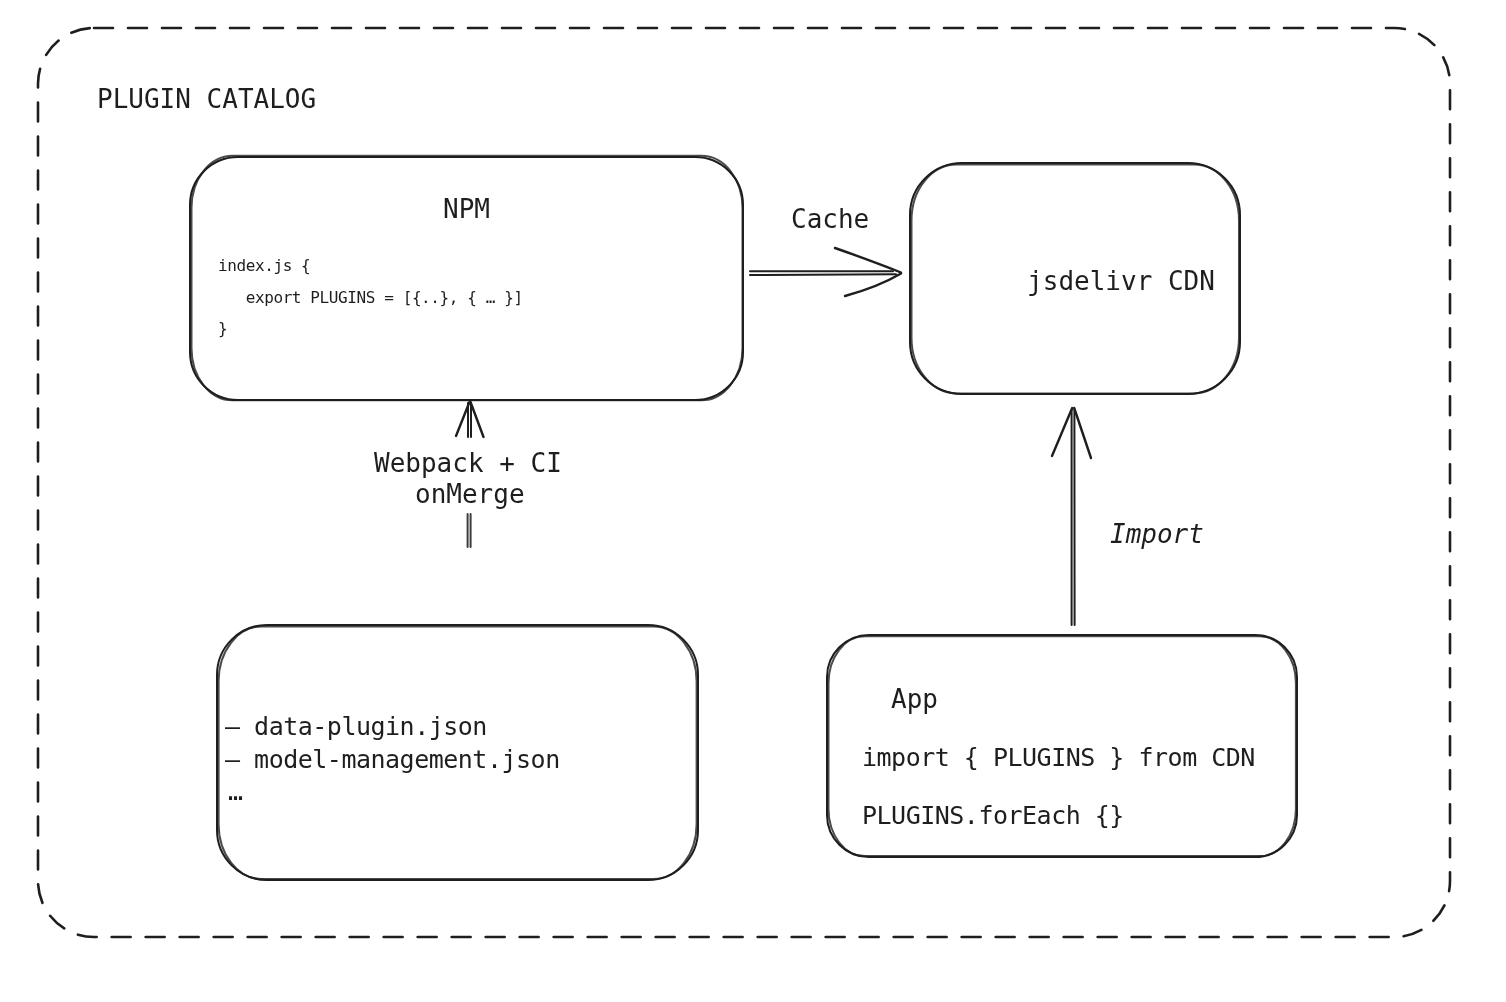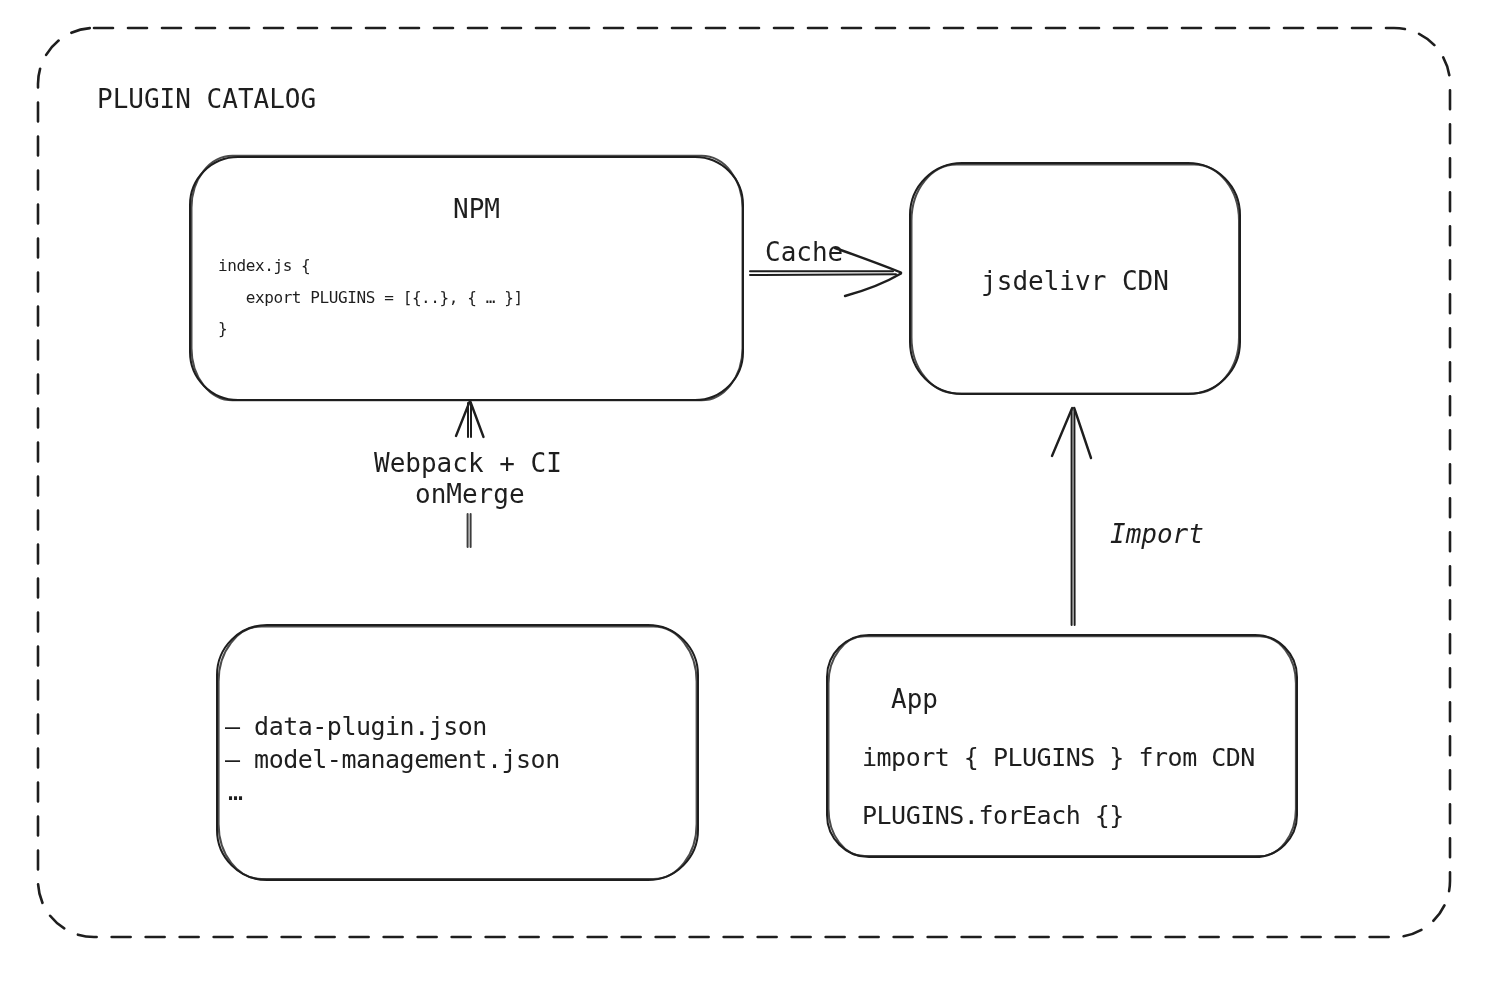--- a/index.html
+++ b/index.html
@@ -77,28 +77,28 @@
         <line x1="1071.6" y1="410" x2="1071.6" y2="625"></line>
         <line x1="1074.4" y1="410" x2="1074.6" y2="625"></line>
         <line x1="1052" y1="456" x2="1072.2" y2="408" stroke-width="2.4"></line>
         <line x1="1091" y1="458" x2="1074.2" y2="408" stroke-width="2.4"></line>
       </g>
     </g>
   </svg>
 
   <div class="t f26" style="left:97px; top:86px;">PLUGIN CATALOG</div>
 
-  <div class="t f26 center" style="left:190px; top:196px; width:553px;margin-left:10px;">NPM</div>
+  <div class="t f26 center" style="left:190px; top:196px; width:553px;">NPM</div>
   <div class="t f24" style="left:218px; top:258px;">index.js {</div>
   <div class="t f24" style="left:218px; top:290px;">   export PLUGINS = [{..}, { … }]</div>
   <div class="t f24" style="left:218px; top:321px;">}</div>
 
-  <div class="t f26" style="left:765px; top:206px;margin-top:33px;">Cache</div>
+  <div class="t f26" style="left:791px; top:206px;">Cache</div>
 
-  <div class="t f26 center" style="left:910px; top:268px; width:330px;">jsdelivr CDN</div>
+  <div class="t f26 center" style="left:910px; top:268px; width:330px;padding-left:46px;">jsdelivr CDN</div>
 
   <div class="t f26" style="left:374px; top:450px;">Webpack + CI</div>
   <div class="t f26" style="left:415px; top:481px;">onMerge</div>
 
   <div class="t f25" style="left:225px; top:714px;">– data-plugin.json</div>
   <div class="t f25" style="left:225px; top:747px;">– model-management.json</div>
   <div class="t f25" style="left:228px; top:779px;">…</div>
 
   <div class="t f26" style="left:1110px; top:521px;font-style:italic;">Import</div>
 

